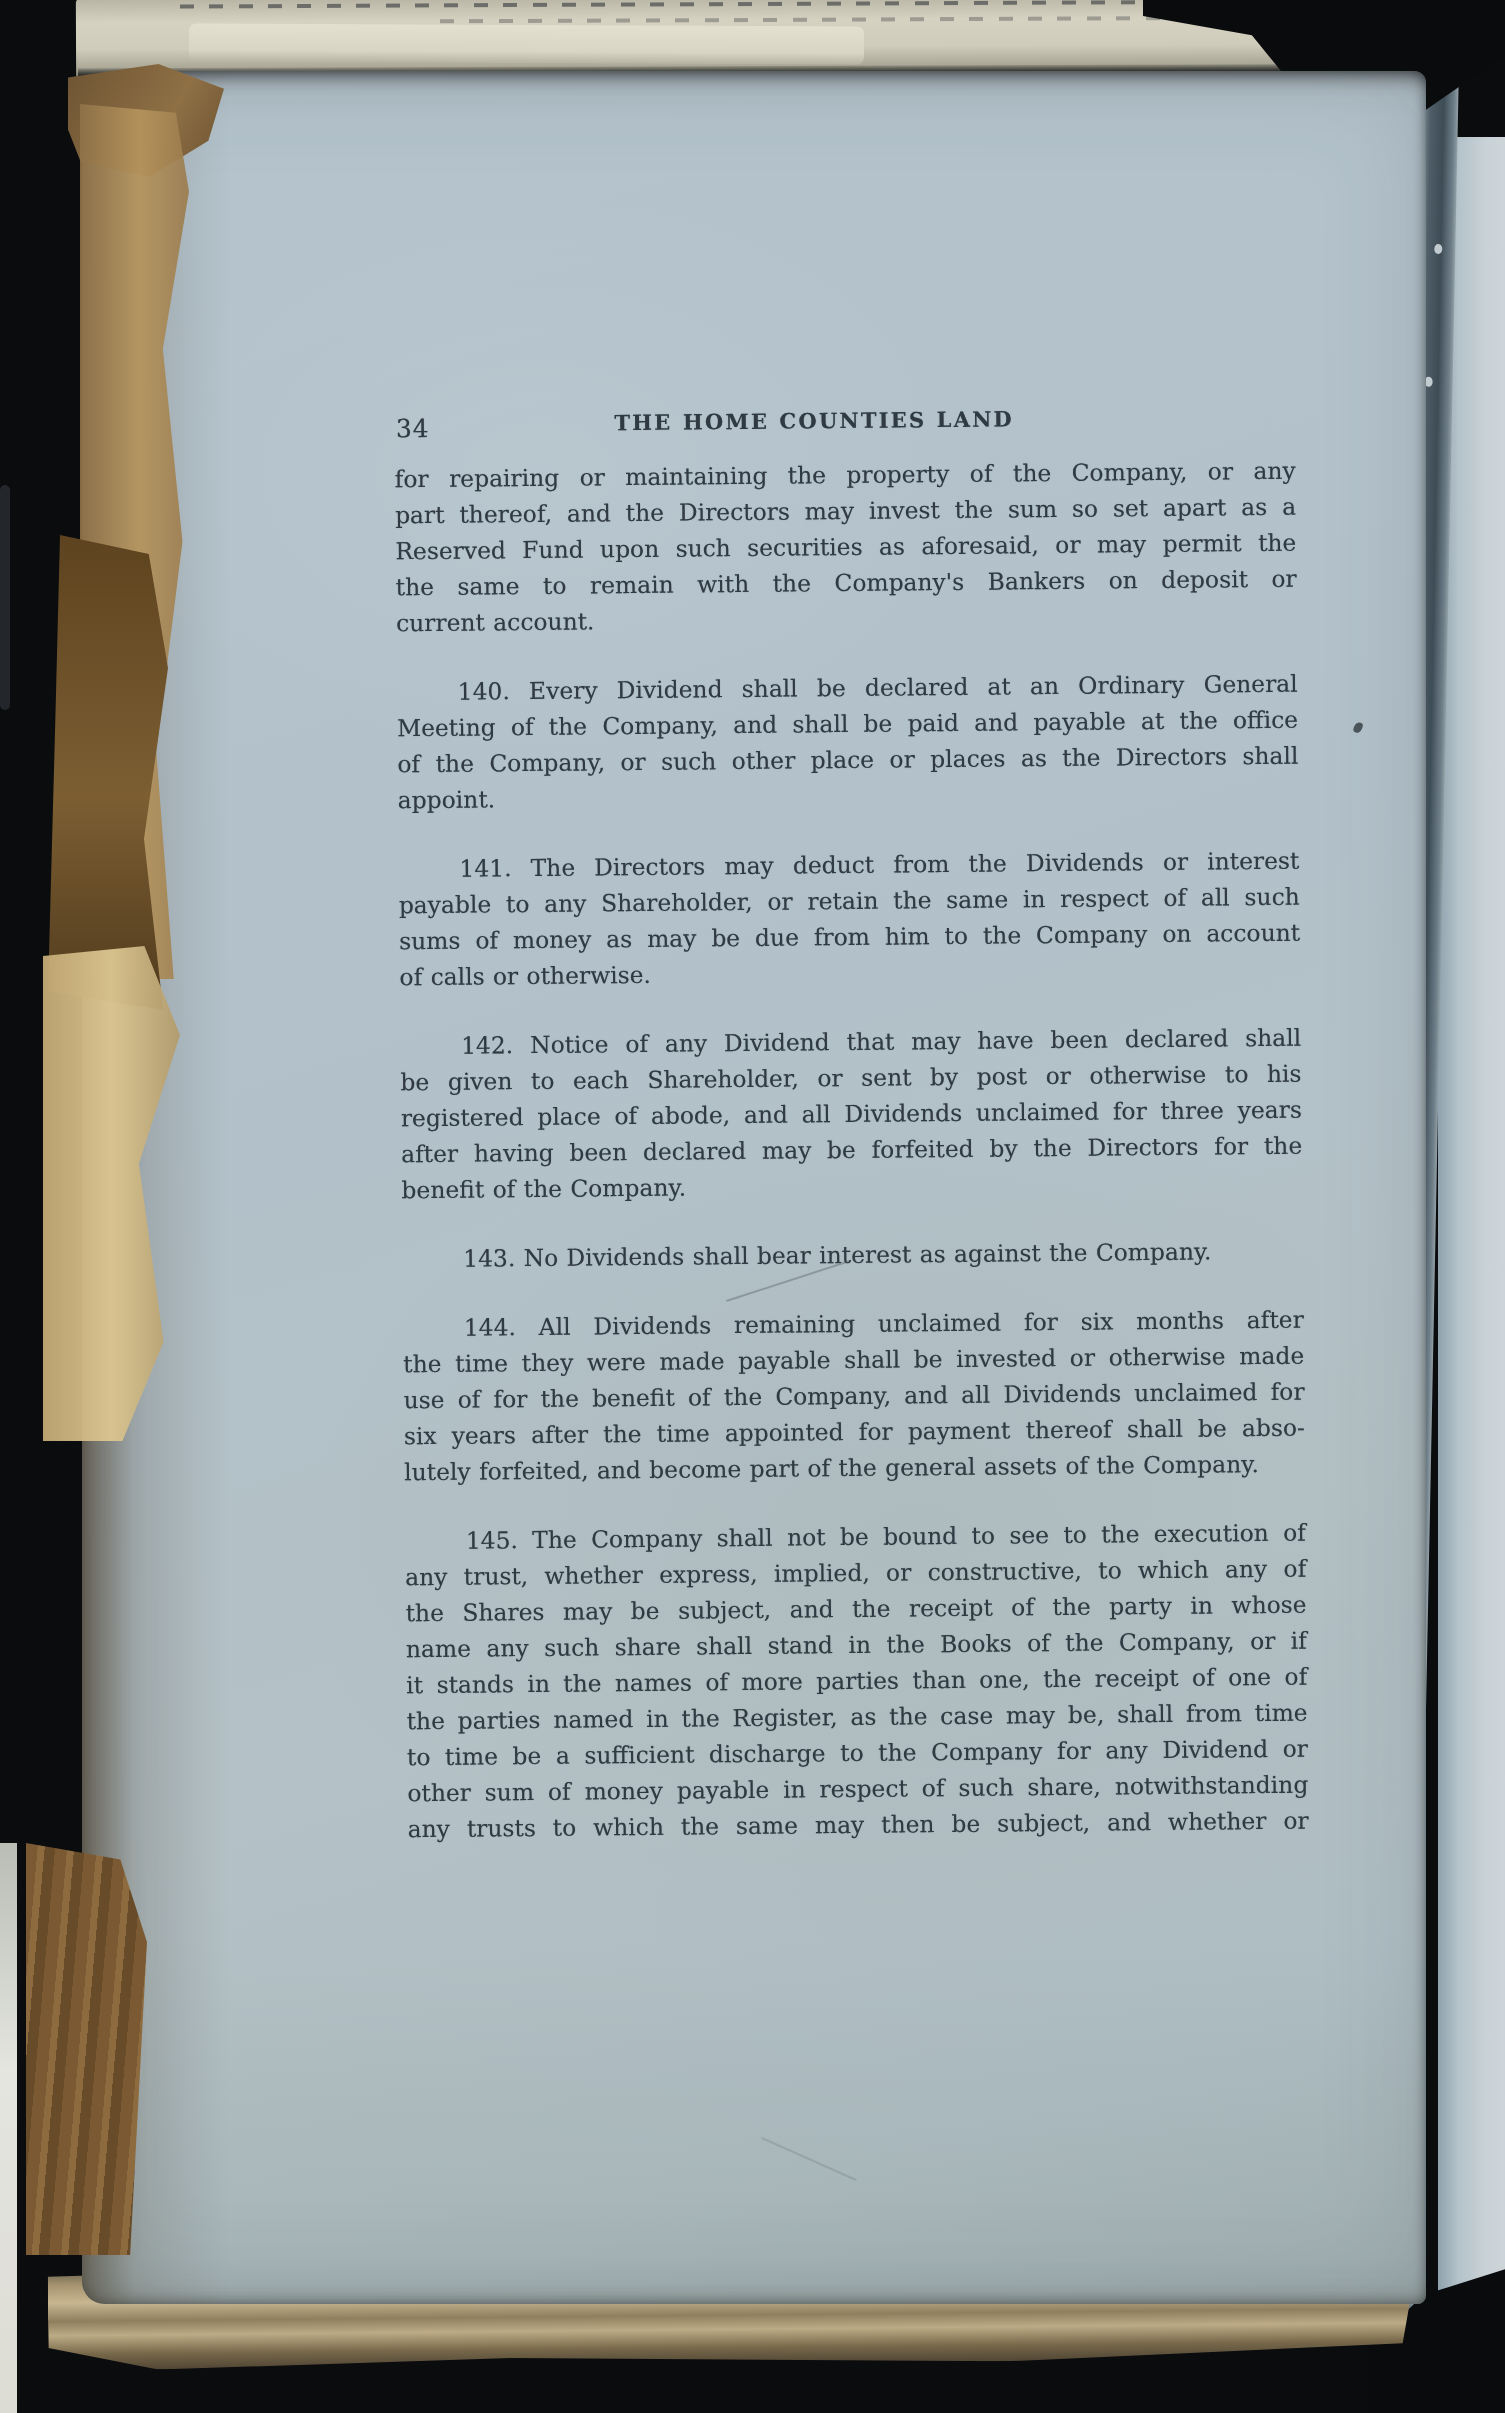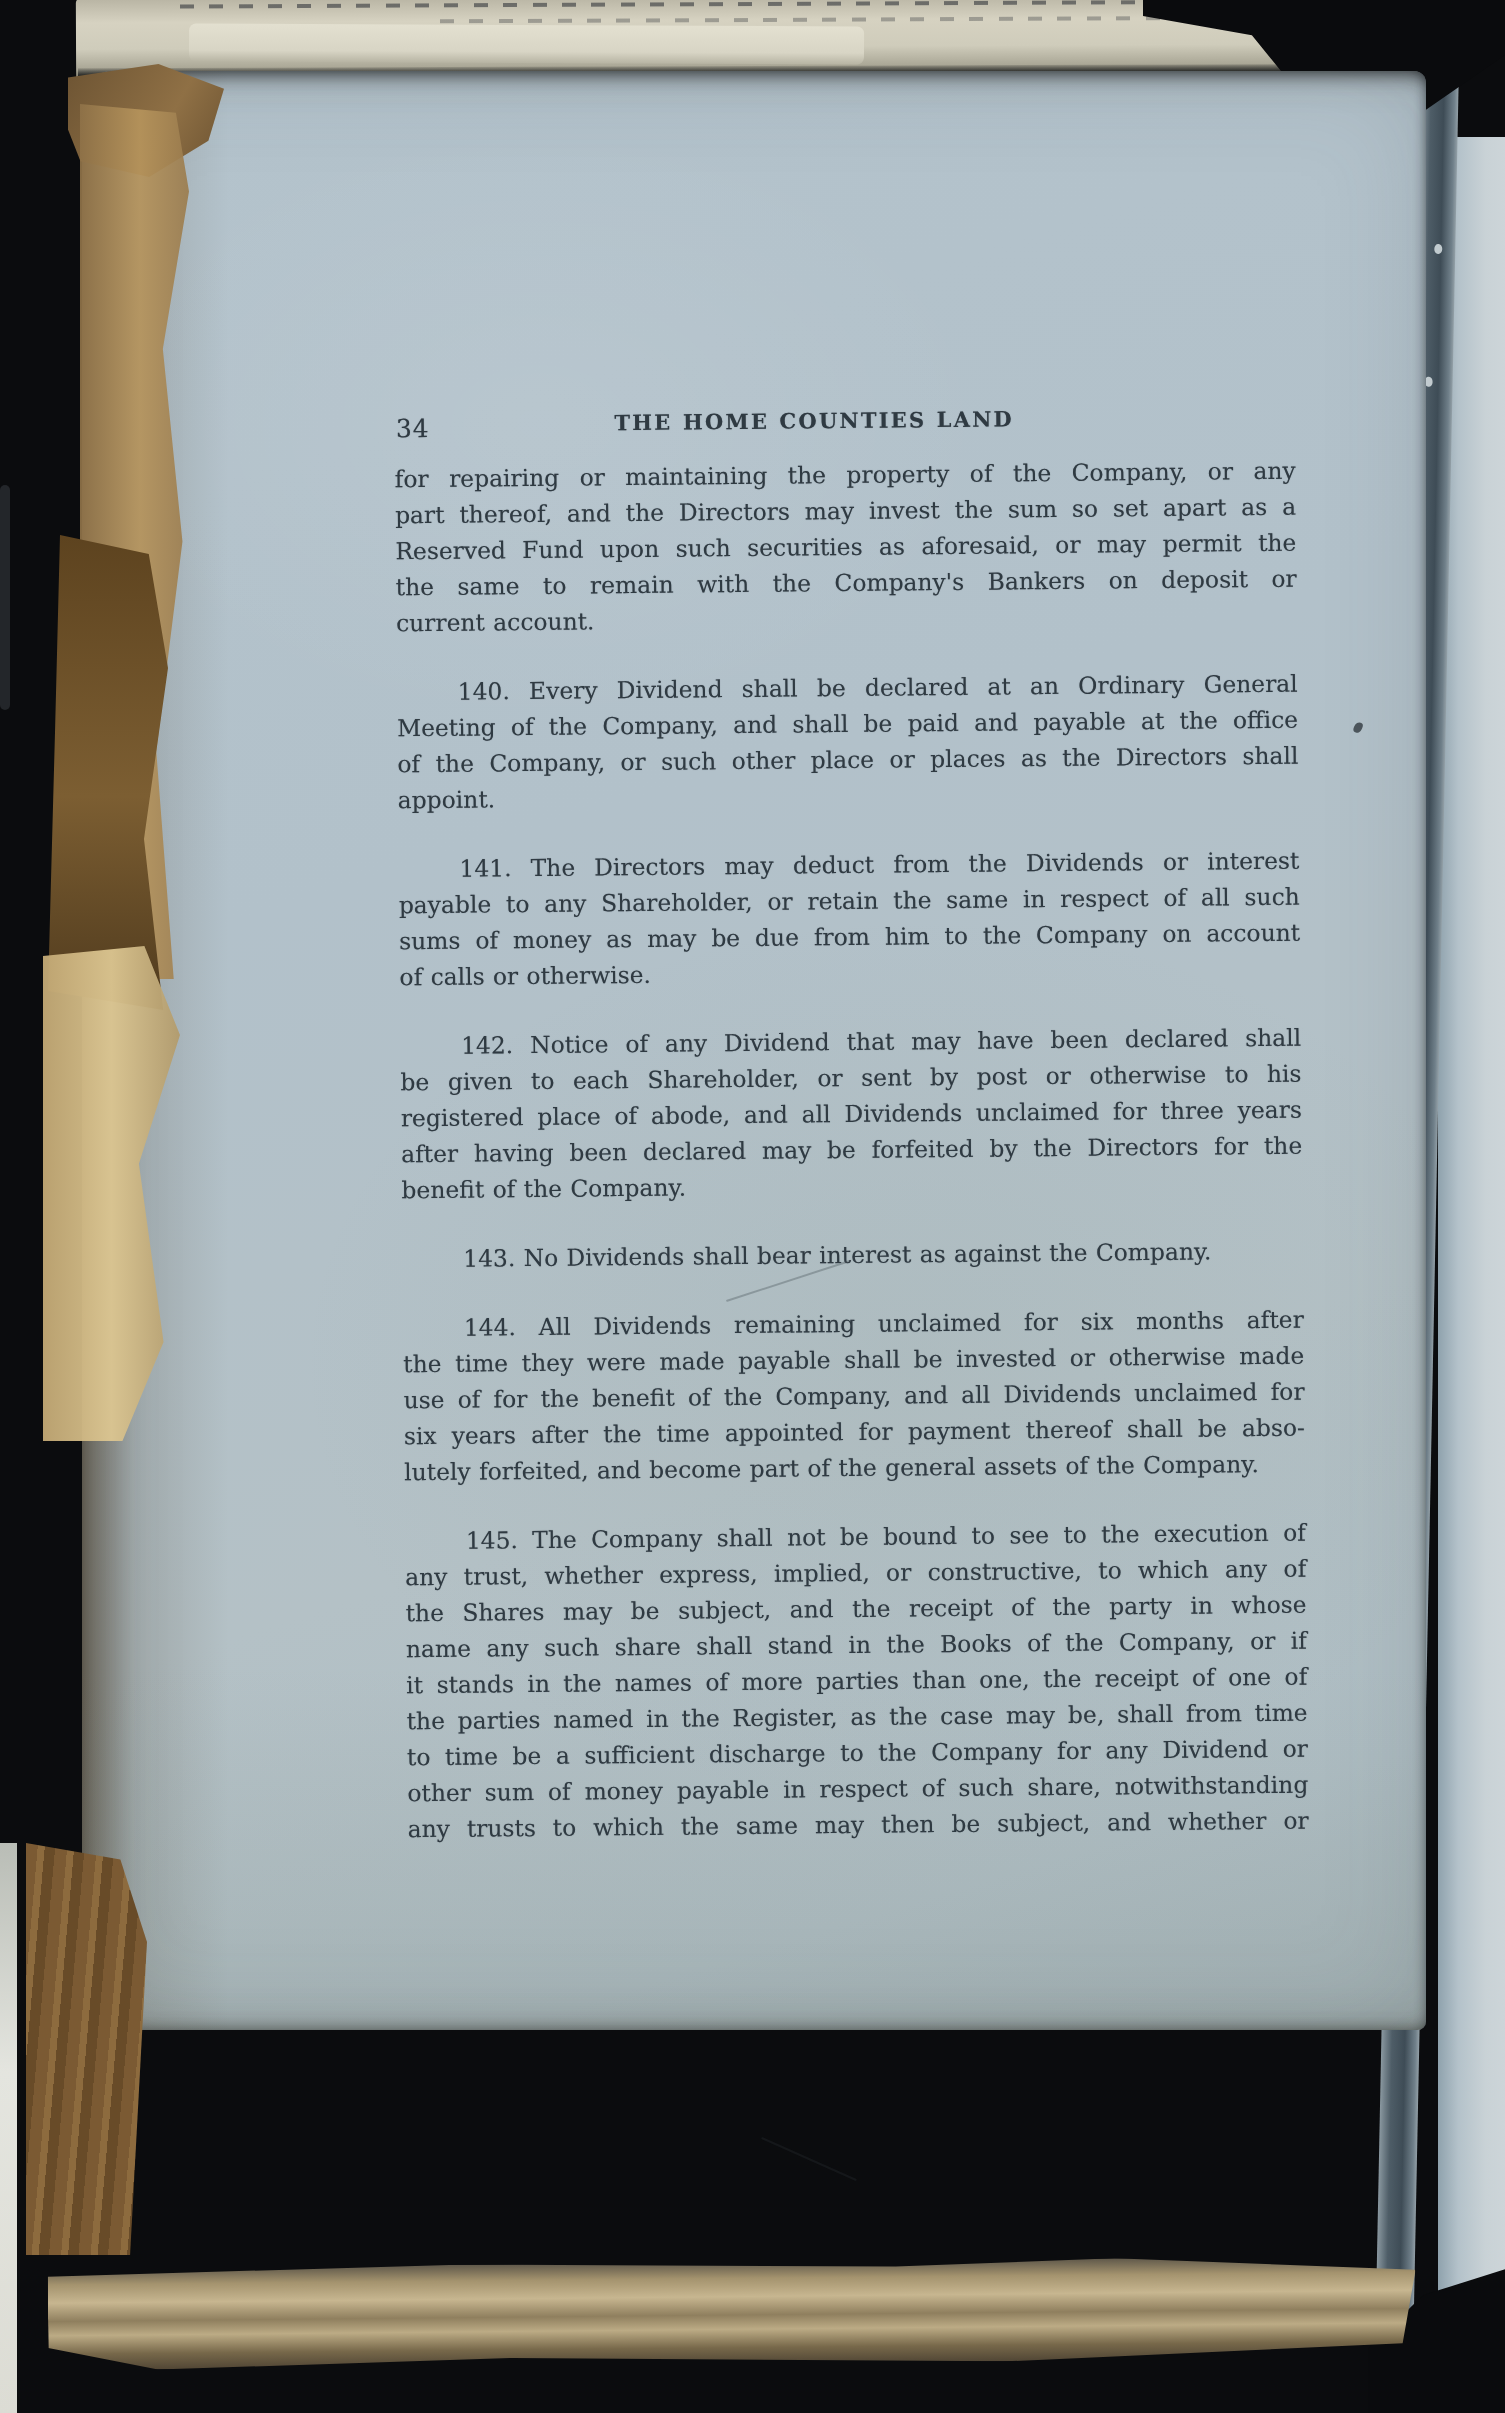--- a/index.html
+++ b/index.html
@@ -40,21 +40,21 @@
     transform:rotate(-0.55deg);border-radius:8.7px 19px 22.5px 8.7px;
     background:linear-gradient(180deg,#5f584a 0%,#a4936e 16%,#c7b690 34%,#8f7f5e 52%,#bcab85 66%,#77684a 84%,#514635 100%);
     clip-path:polygon(0 8%,30% 0,62% 6%,78% 0,100% 14%,99% 86%,70% 100%,34% 92%,8% 100%,0 78%);}
 
   
   .left-sliver{position:absolute;left:0;top:1843px;width:17.3px;height:571px;
     background:linear-gradient(180deg,#b9bdb6,#e4e5df 40%,#dcdcd4);}
   .left-chip{position:absolute;left:0;top:485px;width:10.4px;height:225px;background:#23262a;border-radius:5.2px;}
 
   
-  .page{position:absolute;left:82px;top:71px;width:1344px;height:1959px;
+  .page{position:absolute;left:82px;top:71px;width:1344px;height:2233px;
     background:
       radial-gradient(779px 520px at 34% 18%, rgba(255,255,255,.07), transparent 60%),
       radial-gradient(953px 693px at 62% 66%, rgba(120,140,130,.10), transparent 65%),
       linear-gradient(163deg,#b4c3cc 0%,#b2c1ca 38%,#b4c1c6 68%,#aebdc3 88%,#a6b5ba 100%);
     border-radius:31px 12px 8.7px 22.5px;
     box-shadow:
       inset 0 12px 19px -10.4px rgba(18,20,22,.85),
       inset 0 -8.7px 15.6px -8.7px rgba(40,42,38,.7),
       inset 22.5px 0 52px -15.6px rgba(70,58,38,.45),
       inset -5.2px 0 12px -7px rgba(40,50,58,.5),

